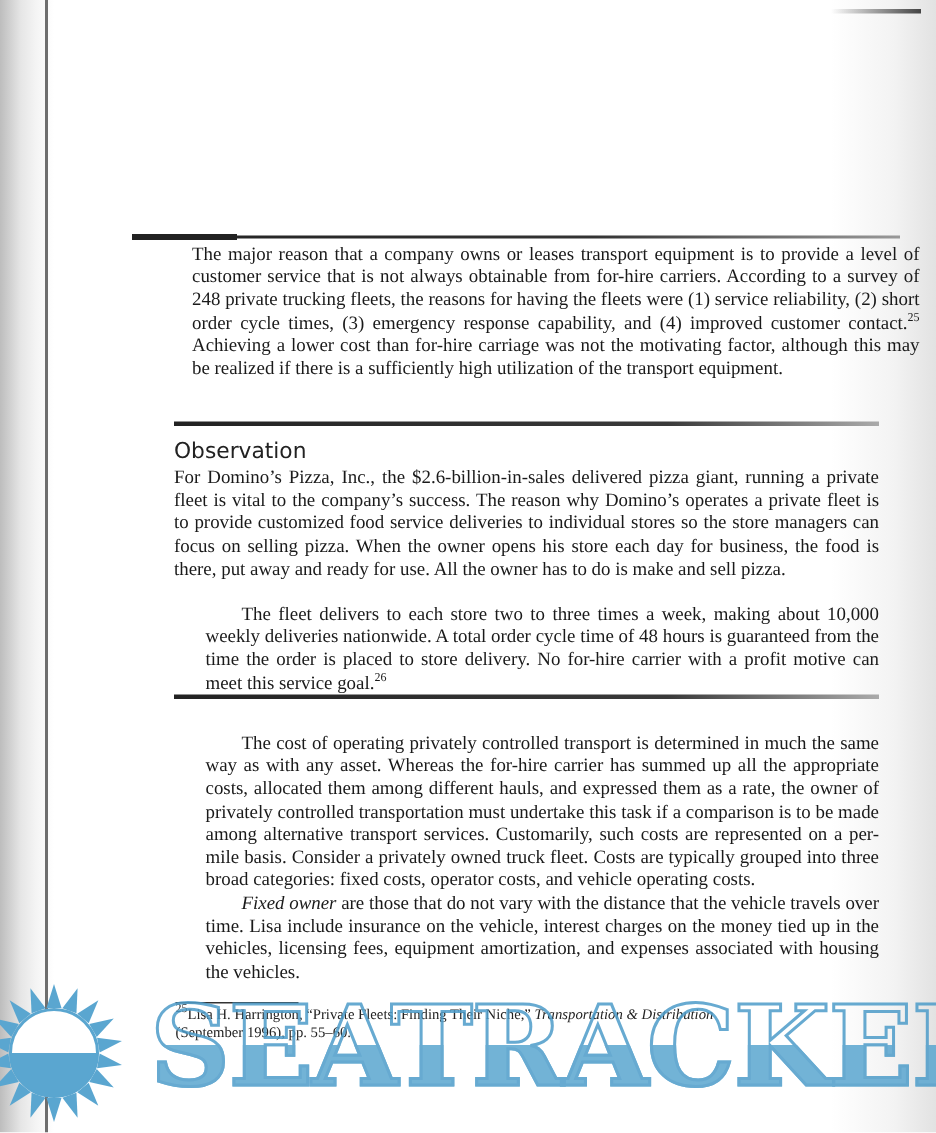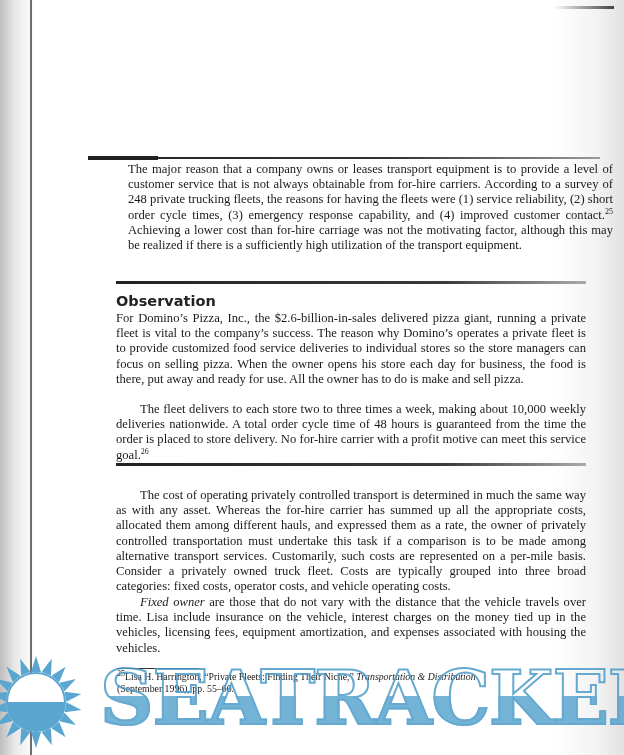--- a/index.html
+++ b/index.html
@@ -23,21 +23,21 @@
   }
   .top-right-mark {
     position:absolute; right:10px; top:6px; width:60px; height:3px;
     background: linear-gradient(to right, rgba(60,60,60,0), #444);
   }
   .content { position:absolute; left:0; top:0; width:624px; height:755px; }
   p.body {
     position:absolute; margin:0; font-size:12.6px; line-height:15.2px;
     text-align:justify; text-align-last:left;
   }
-  .indent { text-indent:24px; display:block; }
+  .indent { text-indent:24px; display:block;margin-left:21px; }
   sup { font-size:8px; line-height:0; vertical-align:super; }
   h2.section {
     position:absolute; left:88px; top:131px; margin:0;
     font-family:"DejaVu Sans", "Liberation Sans", sans-serif;
     font-weight:bold; font-size:17.5px; letter-spacing:0.6px; color:#222;
     font-variant: small-caps;
   }
   .rule-section {
     position:absolute; left:88px; top:157px; width:512px; height:2px;
     background: linear-gradient(to right, #222 0%, #333 60%, #999 100%);
@@ -45,21 +45,21 @@
   .rule-section-thick {
     position:absolute; left:88px; top:156px; width:70px; height:4px; background:#222;
   }
   .box-rule {
     position:absolute; left:116px; width:470px; height:3px;
     background: linear-gradient(to right, #222 0%, #3a3a3a 70%, #aaa 100%);
   }
   h3.obs {
     position:absolute; left:116px; top:293px; margin:0;
     font-family:"DejaVu Sans", "Liberation Sans", sans-serif;
-    font-weight:bold; font-size:14.5px; color:#222;
+    font-weight:normal; font-size:14.5px; color:#222;
   }
   .fn-rule { position:absolute; left:117px; top:668px; width:82px; height:1px; background:#333; }
   .footnotes {
     position:absolute; left:117px; top:671px; font-size:9.8px; line-height:12px; color:#222;
   }
   .running-foot {
     position:absolute; left:395px; top:712px; font-size:11.5px; color:#222; z-index:3;
   }
   .running-foot .num { font-weight:bold; margin-left:16px; }
   .watermark {

